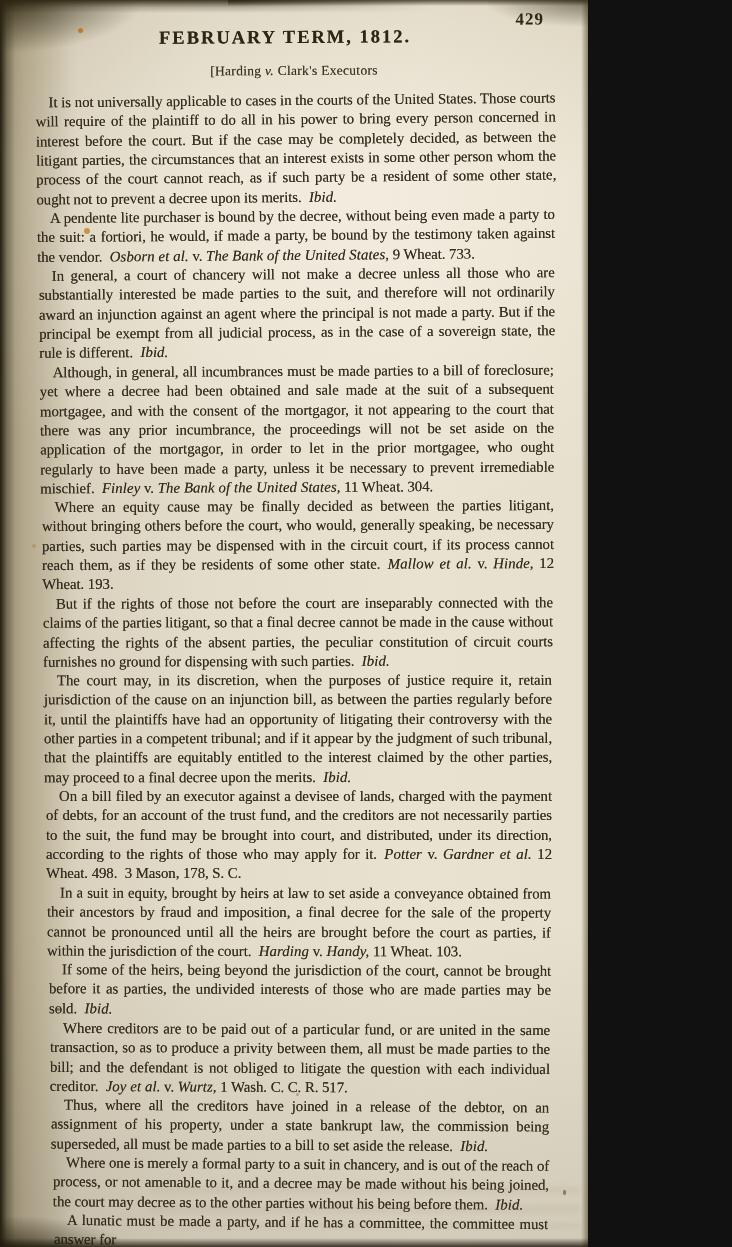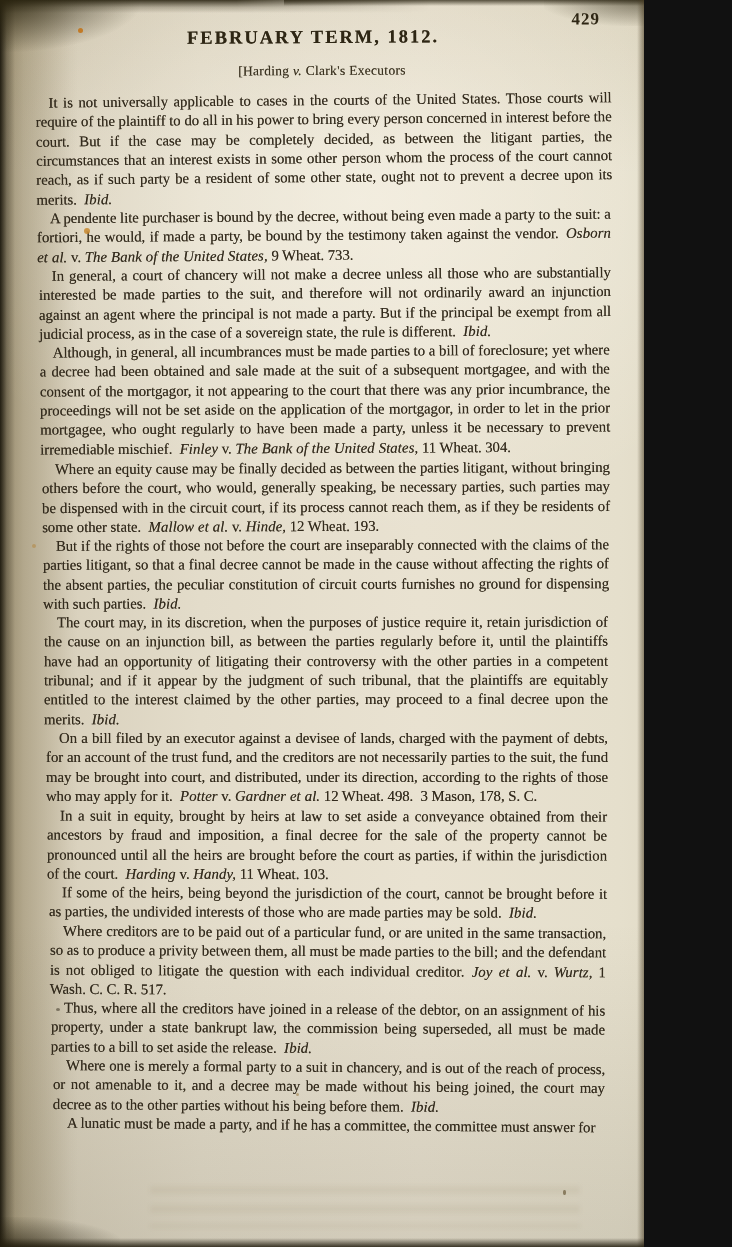--- a/index.html
+++ b/index.html
@@ -1,21 +1,21 @@
 <!DOCTYPE html>
 <html><head>
 <meta charset="utf-8">
 <style>
   html, body { margin:0; padding:0; }
   body {
     width:732px; height:1247px; overflow:hidden;
     background:#111; font-family:"Liberation Serif", serif;
   }
   .scan {
-    position:relative; width:644px; height:1247px; overflow:hidden;
+    position:relative; width:588px; height:1247px; overflow:hidden;
     background:
       radial-gradient(ellipse 620px 480px at 56% 16%, rgba(255,252,242,0.45), rgba(255,252,242,0) 70%),
       linear-gradient(to bottom, rgba(130,108,62,0.10) 0%, rgba(0,0,0,0) 14%, rgba(0,0,0,0) 74%, rgba(95,90,72,0.16) 100%),
       linear-gradient(to right, #a89c80 0px, #c9bfa6 24px, #d9d1bd 70px, #e3dcca 200px, #e9e2d1 420px, #e5dfcc 620px, #ded6c1 732px);
   }
   
   .spine-shadow { position:absolute; left:0; top:0; bottom:0; width:78px;
     background:linear-gradient(to right, rgba(110,96,62,0.35), rgba(110,96,62,0)); }
   .edge-left { position:absolute; left:0; top:0; bottom:0; width:15px;
     background:linear-gradient(to right, rgba(24,21,11,0.92), rgba(24,21,11,0.30) 45%, rgba(24,21,11,0)); }

